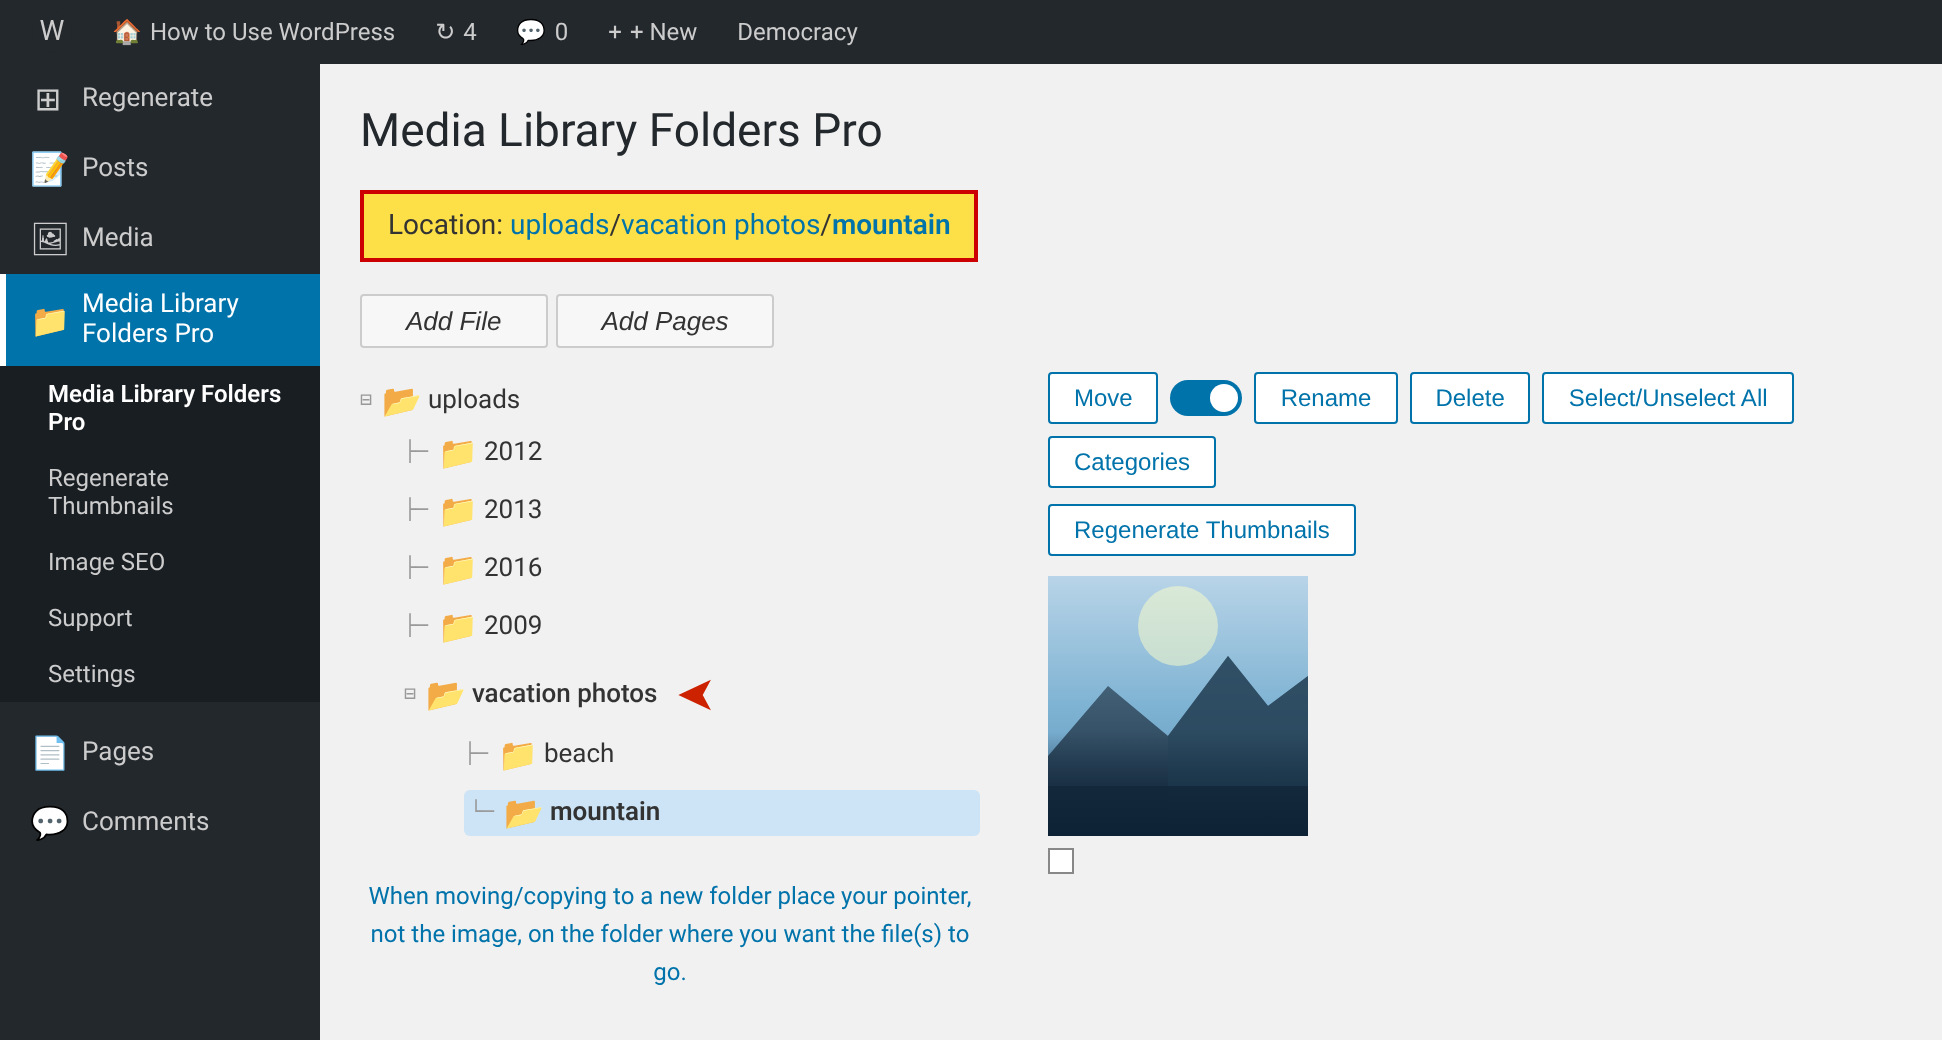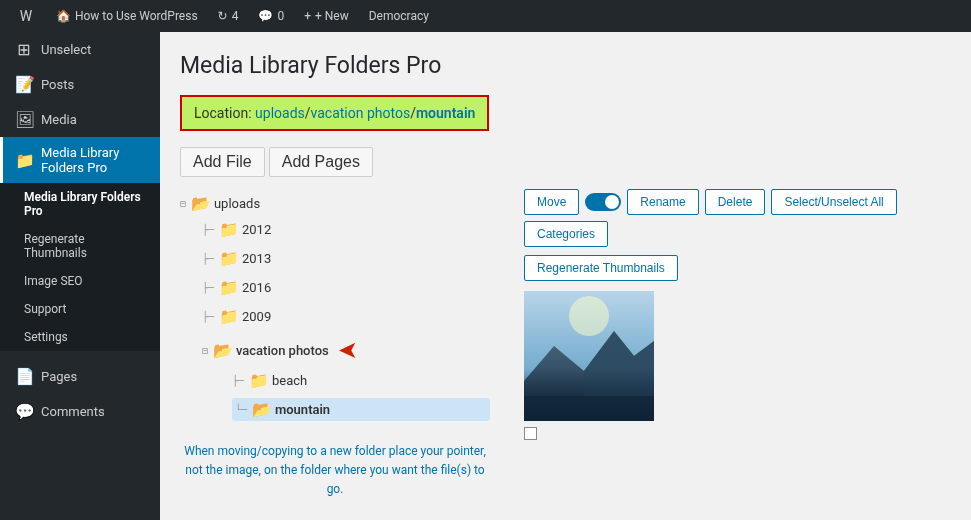--- a/index.html
+++ b/index.html
@@ -83,41 +83,42 @@
       font-weight: 400;
       color: #23282d;
       margin-bottom: 16px;
     }
 
     .location-bar {
       border: 2px solid #c00;
       padding: 8px 12px;
       display: inline-block;
       margin-bottom: 16px;
-      background: #bef264;
+      background: #fde047;
       font-size: 14px;
       color: #333;
     }
     .location-bar .loc-label { color: #333; font-weight: 400; }
     .location-bar .loc-link { color: #0073aa; cursor: pointer; }
     .location-bar .loc-current { color: #0073aa; font-weight: 600; }
 
     .action-buttons-row {
       display: flex;
       gap: 4px;
       margin-bottom: 12px;
     }
     .btn {
-      padding: 5px 12px;
+      padding: 5px 22px;
       border: 1px solid #ccc;
       background: #f7f7f7;
       cursor: pointer;
-      font-size: 16px;
+      font-size: 13px;
       color: #333;
       border-radius: 2px;
+      font-style: italic;
     }
 
     .content-grid {
       display: flex;
       gap: 20px;
     }
 
     .folder-tree-panel {
       width: 310px;
       flex-shrink: 0;
@@ -252,21 +253,21 @@
     <span>Democracy</span>
   </div>
 </div>
 
 <div id="wp-layout">
 
   <div id="sidebar">
 
     <div class="sidebar-item">
       <span class="sidebar-item-icon">⊞</span>
-      <span>Unselect</span>
+      <span>Regenerate</span>
     </div>
 
     <div class="sidebar-item">
       <span class="sidebar-item-icon">📝</span>
       <span>Posts</span>
     </div>
 
     <div class="sidebar-item">
       <span class="sidebar-item-icon">🖼</span>
       <span>Media</span>

